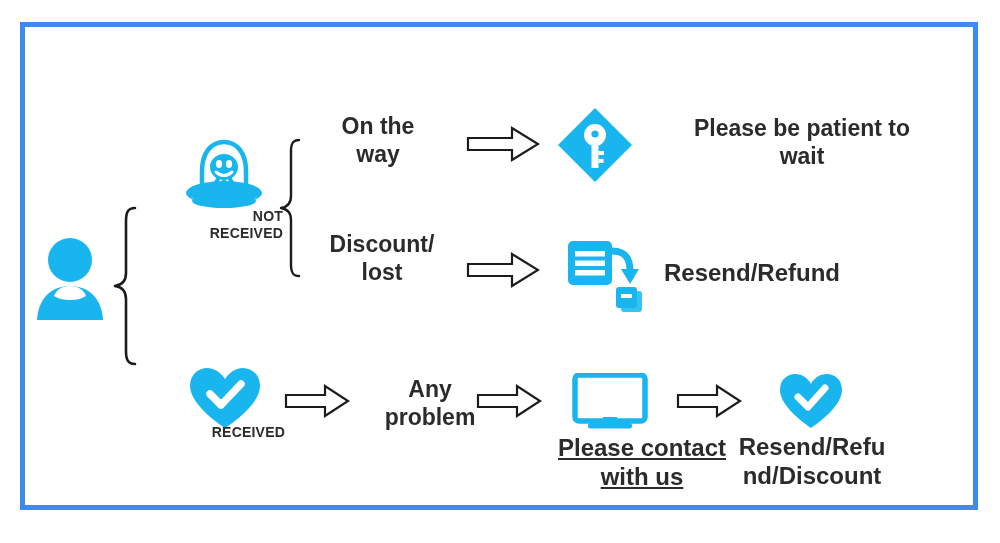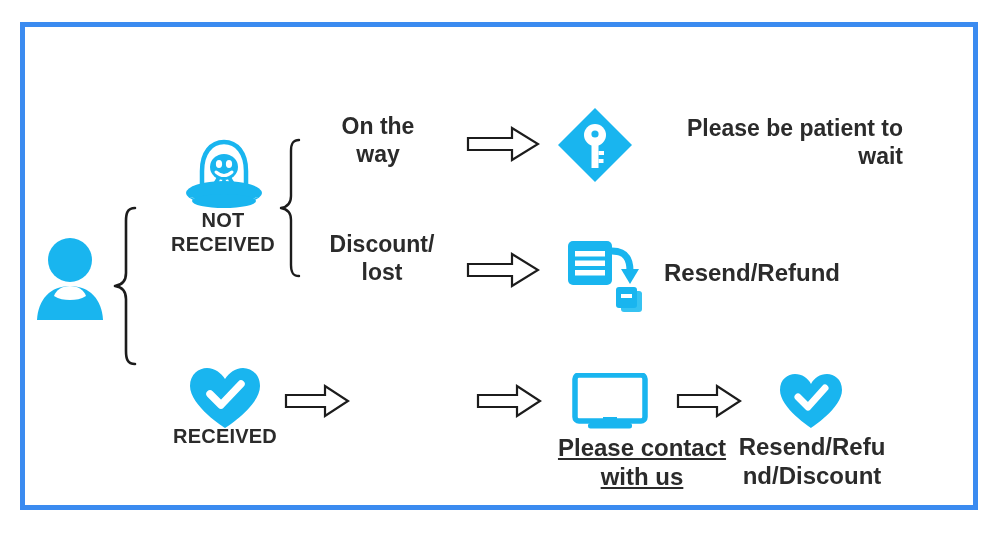--- a/index.html
+++ b/index.html
@@ -33,21 +33,21 @@
     position: absolute;
     color: #2b2b2b;
     font-weight: bold;
     text-align: center;
     line-height: 1.22;
     white-space: pre-line;
     letter-spacing: 0px;
   }
   .lbl-big   { font-size: 23px; }
   .lbl-med   { font-size: 24px; }
-  .lbl-cap   { font-size: 20px; letter-spacing: .2px; }
+  .lbl-cap   { font-size: 14px; letter-spacing: .2px; text-align: right; }
 
   
   .icon {
     position: absolute;
   }
   .icon svg { display: block; }
 
   
   .brace { position: absolute; }
   .brace svg { display: block; }
@@ -120,21 +120,21 @@
     <svg width="78" height="78" viewBox="0 0 78 78">
       <path d="M39 2 L76 39 L39 76 L2 39 Z" fill="#19b5ef"></path>
       <circle cx="39" cy="29" r="11" fill="#ffffff"></circle>
       <circle cx="39" cy="28" r="3.6" fill="#19b5ef"></circle>
       <rect x="35.5" y="36" width="7" height="26" fill="#ffffff"></rect>
       <rect x="42.5" y="45" width="5.5" height="4" fill="#ffffff"></rect>
       <rect x="42.5" y="53" width="5" height="4" fill="#ffffff"></rect>
     </svg>
   </div>
 
-  <div class="txt lbl-big" style="left:635px; top:114px; width:268px;text-align:right;">Please be patient to
+  <div class="txt lbl-big" style="left:668px; top:114px; width:268px;">Please be patient to
 wait</div>
 
   <div class="txt lbl-big" style="left:307px; top:230px; width:150px;">Discount/
 lost</div>
 
   <div class="arrow" style="left:466px; top:252px; width:74px; height:36px;">
     <svg width="74" height="36" viewBox="0 0 74 36">
       <path d="M2 12 L46 12 L46 2 L72 18 L46 34 L46 24 L2 24 Z" fill="#ffffff" stroke="#1c1c1c" stroke-width="2.2" stroke-linejoin="miter"></path>
     </svg>
   </div>
@@ -165,20 +165,22 @@
     </svg>
   </div>
   <div class="txt lbl-cap" style="left:165px; top:424px; width:120px;">RECEIVED</div>
 
   <div class="arrow" style="left:284px; top:384px; width:66px; height:34px;">
     <svg width="66" height="34" viewBox="0 0 66 34">
       <path d="M2 11 L41 11 L41 2 L64 17 L41 32 L41 23 L2 23 Z" fill="#ffffff" stroke="#1c1c1c" stroke-width="2.2" stroke-linejoin="miter"></path>
     </svg>
   </div>
 
+  <div class="txt lbl-big" style="left:350px; top:375px; width:160px;">Any
+problem</div>
 
   <div class="arrow" style="left:476px; top:384px; width:66px; height:34px;">
     <svg width="66" height="34" viewBox="0 0 66 34">
       <path d="M2 11 L41 11 L41 2 L64 17 L41 32 L41 23 L2 23 Z" fill="#ffffff" stroke="#1c1c1c" stroke-width="2.2" stroke-linejoin="miter"></path>
     </svg>
   </div>
 
   <div class="icon" style="left:572px; top:373px; width:76px; height:58px;">
     <svg width="76" height="58" viewBox="0 0 76 58">
       <rect x="3" y="2" width="70" height="46" rx="4" fill="none" stroke="#19b5ef" stroke-width="5.5"></rect>

